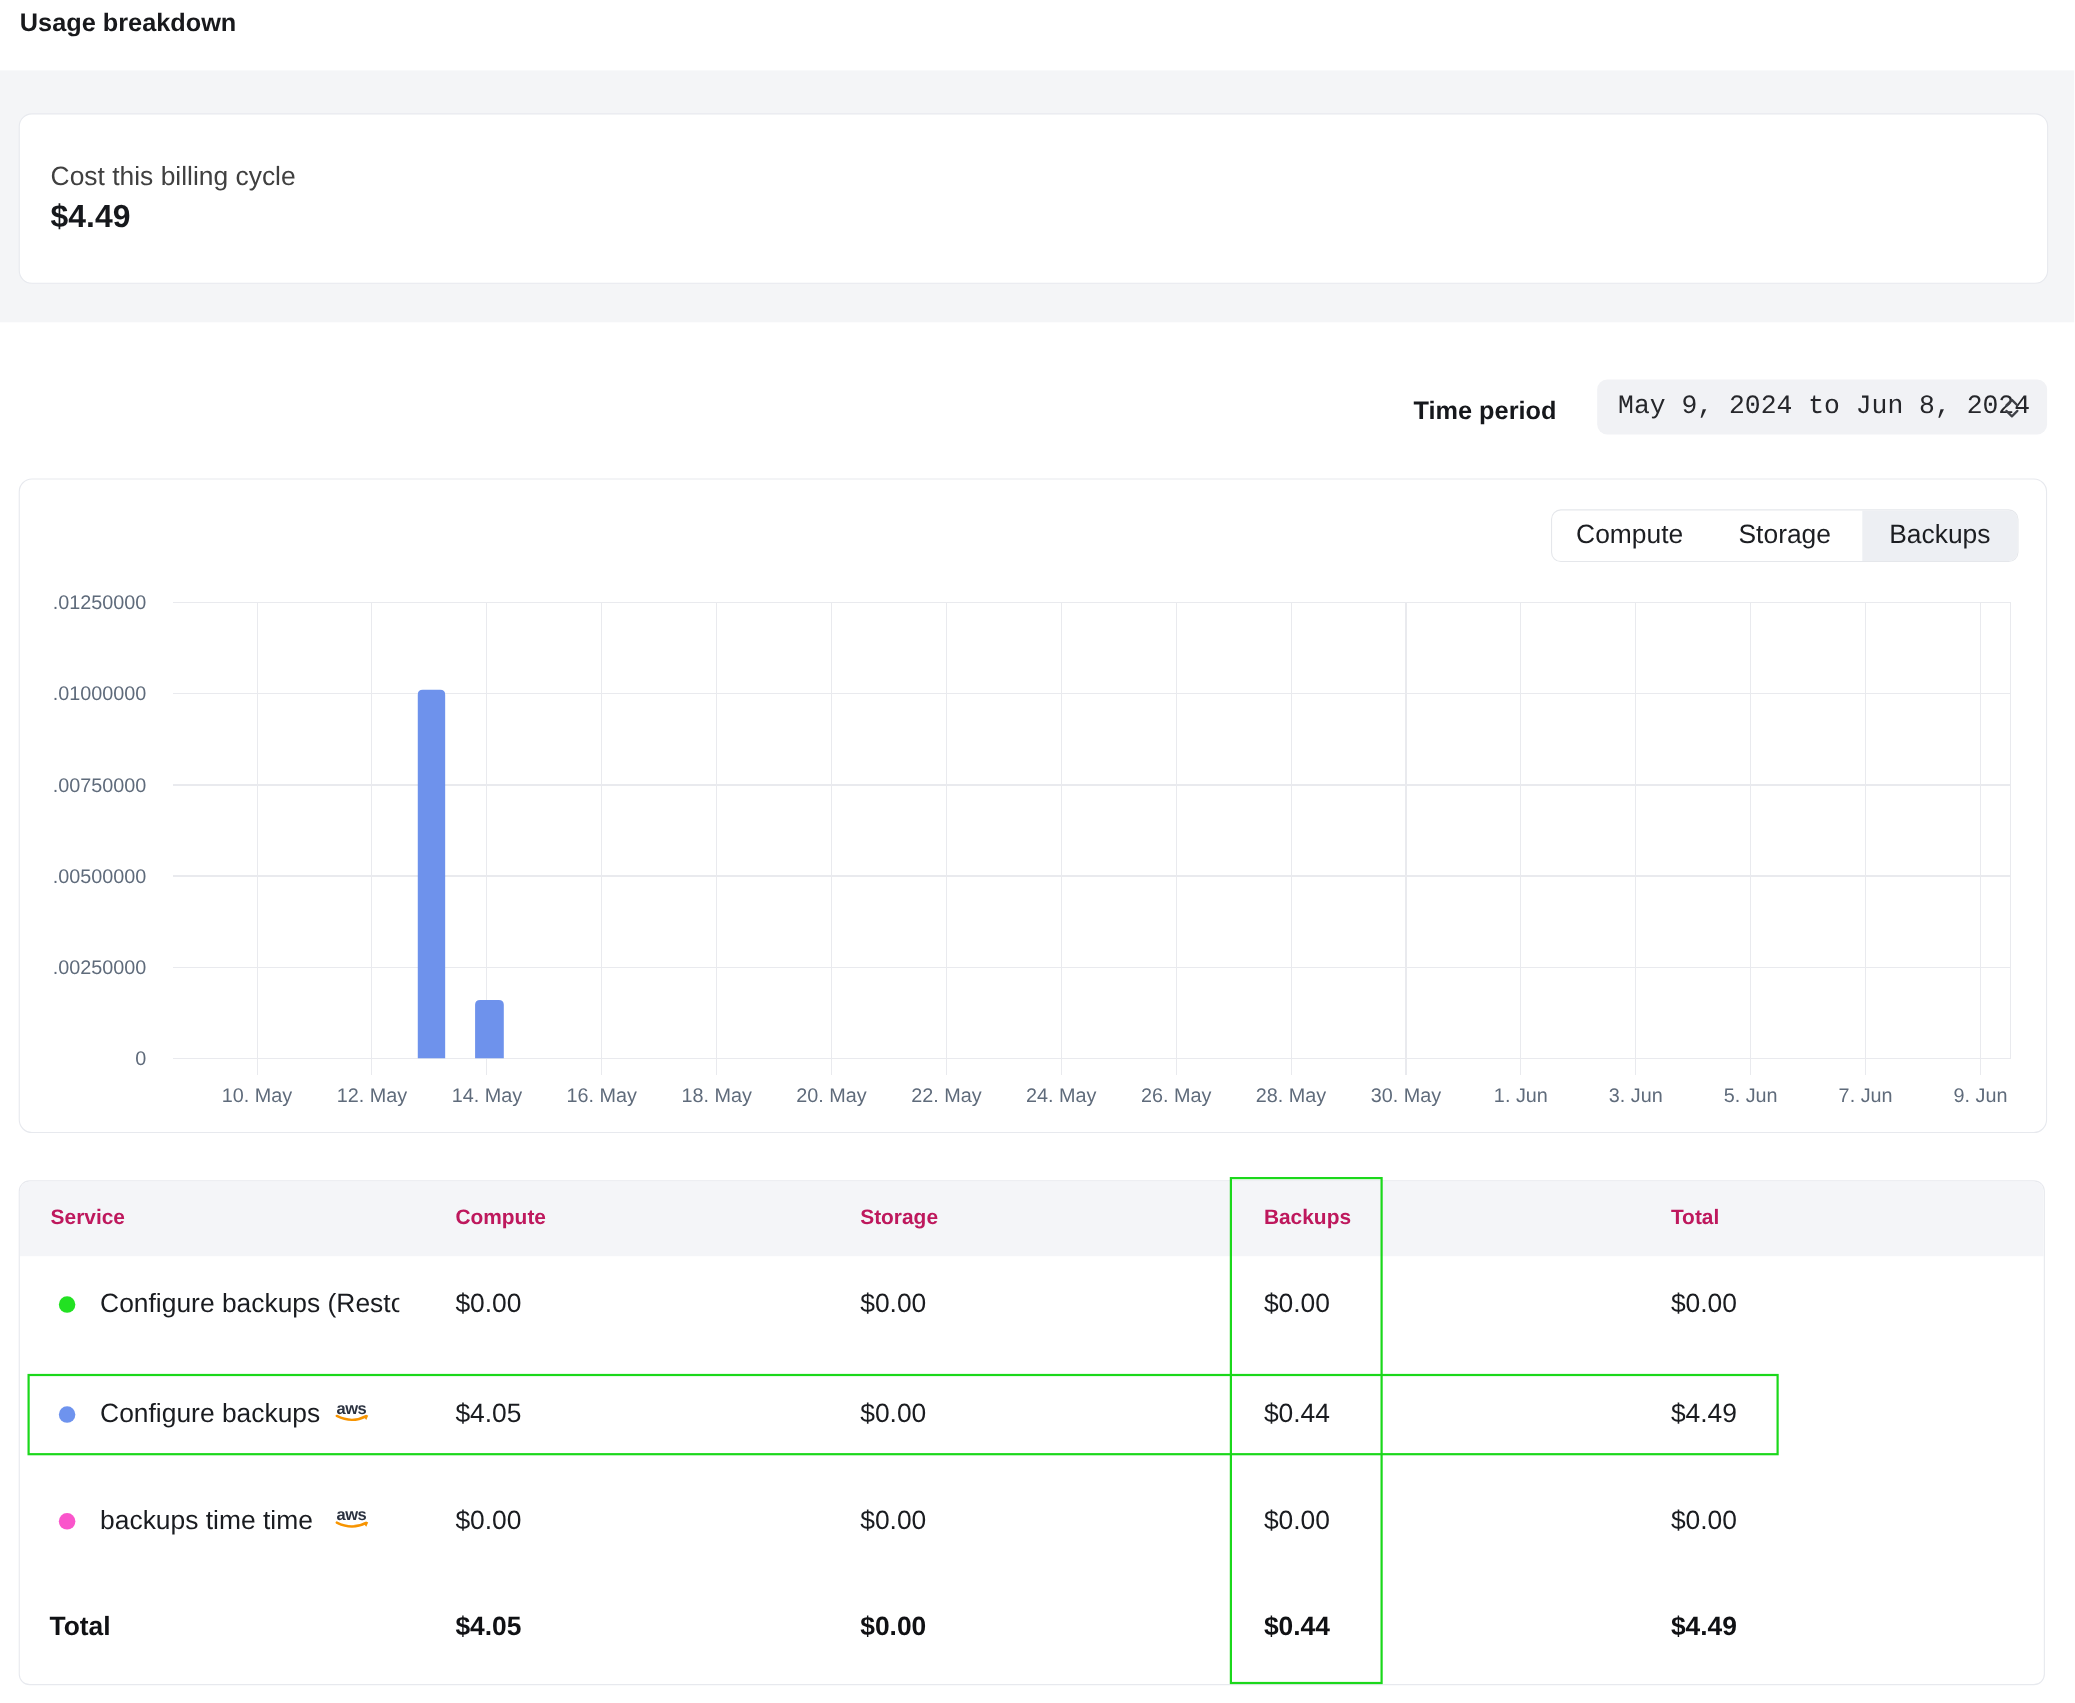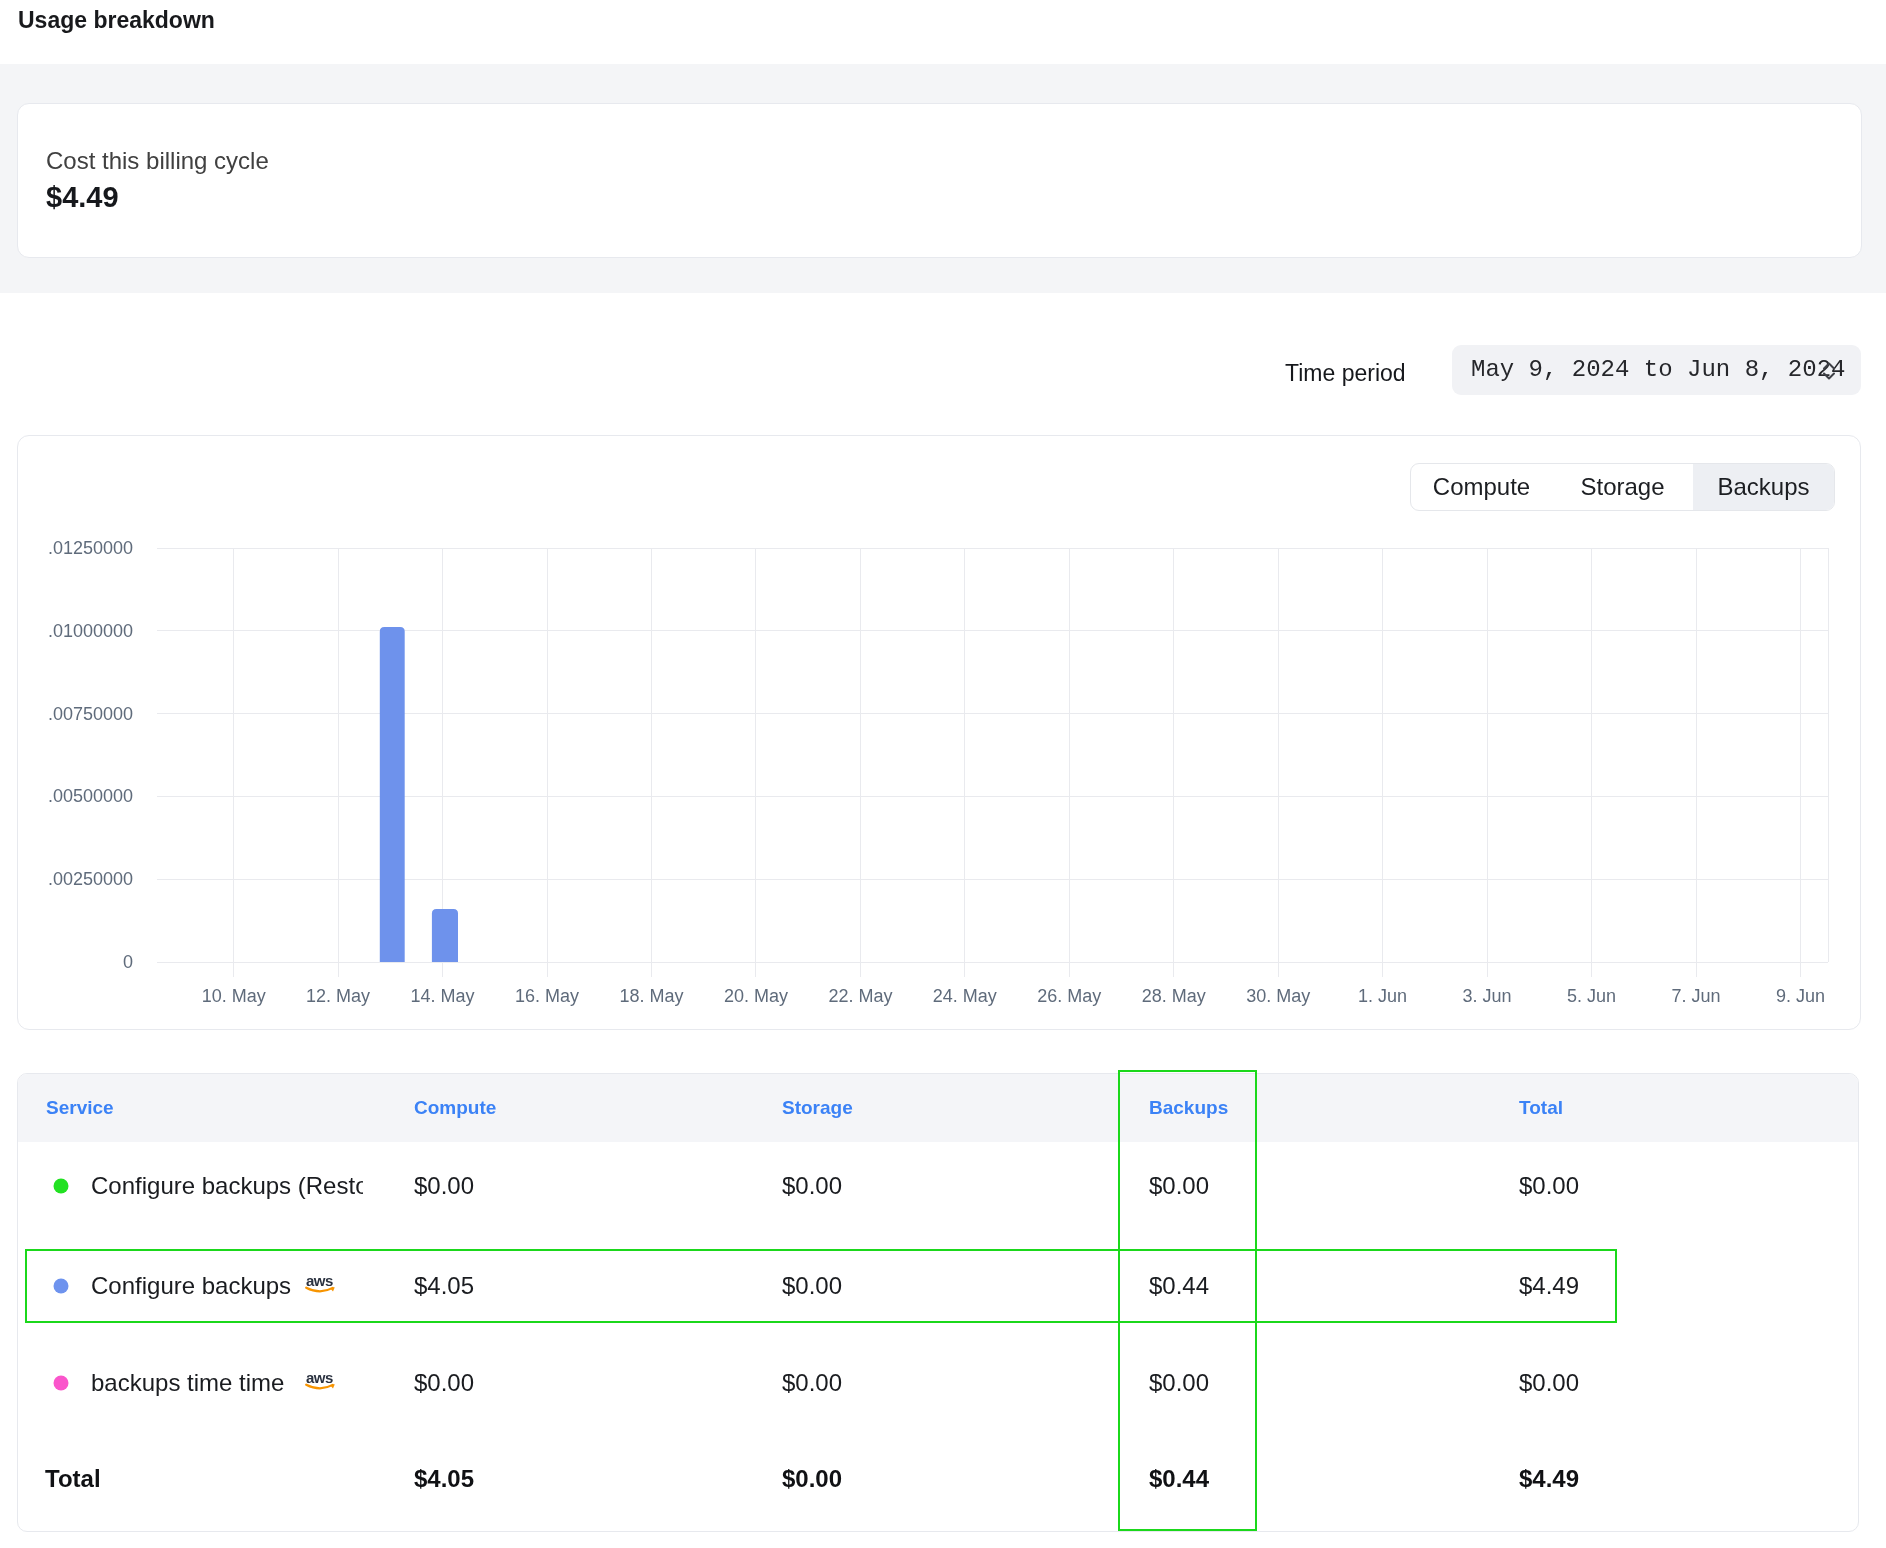--- a/index.html
+++ b/index.html
@@ -6,31 +6,31 @@
   *{box-sizing:border-box;}
   body{font-family:"Liberation Sans",sans-serif;color:#1a1c20;}
   #page{position:relative;width:1886px;height:1548px;overflow:hidden;background:#fff;}
   .abs{position:absolute;}
   h1.title{position:absolute;left:18px;top:7px;margin:0;font-size:23px;font-weight:700;color:#18191c;}
   .band{position:absolute;left:0;top:64px;width:1886px;height:229px;background:#f4f5f7;}
   .card{position:absolute;background:#fff;border:1px solid #e7e9ee;border-radius:12px;}
   #costcard{left:17px;top:103px;width:1845px;height:155px;}
   .costlabel{position:absolute;left:28px;top:43px;font-size:24px;color:#404040;text-align:center;}
   .costval{position:absolute;left:28px;top:77px;font-size:29px;font-weight:700;color:#16181c;}
-  .tp-label{position:absolute;left:1285px;top:360px;font-size:23px;font-weight:400;color:#16181c;}
+  .tp-label{position:absolute;left:1285px;top:360px;font-size:23px;font-weight:700;color:#16181c;}
   .select{position:absolute;left:1452px;top:345px;width:409px;height:50px;background:#f1f2f5;border-radius:9px;font-family:Liberation Mono, monospace;}
   .select .txt{position:absolute;left:19px;top:11px;font-size:24px;color:#26272b;}
   .select svg{position:absolute;right:20px;top:14px;}
   #chartcard{left:17px;top:435px;width:1844px;height:595px;}
   .tabs{position:absolute;left:1392px;top:27px;width:425px;height:48px;border:1px solid #e5e7eb;border-radius:9px;background:#fff;display:flex;}
   .tab{flex:1;display:flex;align-items:center;justify-content:center;font-size:24px;color:#1c1e22;}
   .tab.active{background:#edeff3;border-radius:0 8px 8px 0;}
   #tablecard{left:17px;top:1073px;width:1842px;height:459px;border:1px solid #e7e9ee;border-radius:10px;background:#fff;position:absolute;overflow:hidden;}
   .thead{position:absolute;left:0;top:0;width:100%;height:68px;background:#f4f5f8;}
-  .th{position:absolute;font-size:19px;font-weight:700;color:#3b82f6;top:34px;transform:translateY(-50%);}
+  .th{position:absolute;font-size:19px;font-weight:700;color:#be185d;top:34px;transform:translateY(-50%);}
   .dot{position:absolute;width:15px;height:15px;border-radius:50%;transform:translate(-50%,-50%);}
   .svc{position:absolute;font-size:24px;color:#1a1c20;transform:translateY(-50%);white-space:nowrap;overflow:hidden;}
   .awslogo{position:absolute;transform:translateY(-50%);}
   .totlbl{position:absolute;font-size:24px;font-weight:700;color:#101114;transform:translateY(-50%);}
   .bnum{font-weight:700;color:#101114;}
   .ann{position:absolute;border:2px solid #1bd81b;background:transparent;}
 </style>
 </head>
 <body>
 <div id="page">

